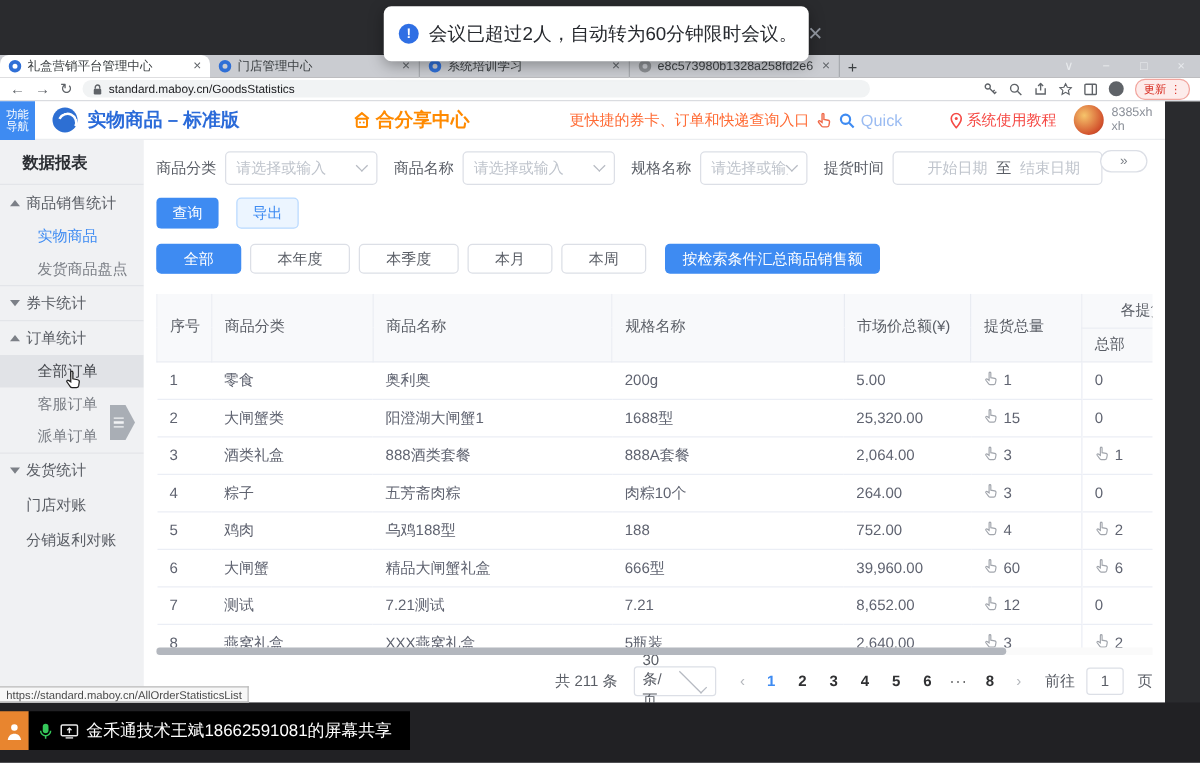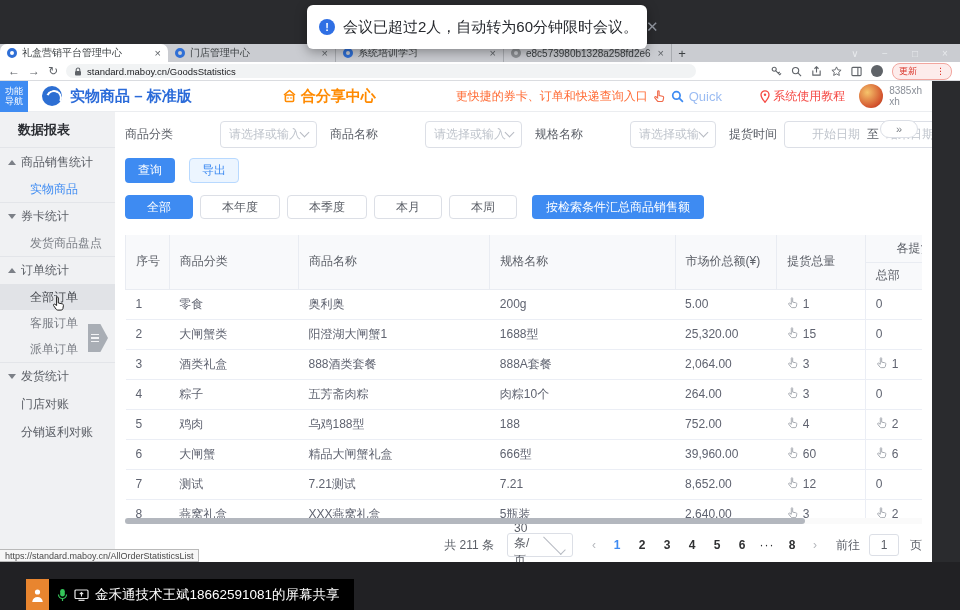--- a/index.html
+++ b/index.html
@@ -22,21 +22,21 @@
   .win-controls { margin-left:auto; display:flex; align-items:center; height:18px; }
   .win-controls span { width:30px; text-align:center; color:#e8eaed; font-size:10px; }
   .urlbar { position:absolute; top:62px; left:0; width:960px; height:19px; background:#fff;
     border-bottom:1px solid #dadce0; display:flex; align-items:center; padding:0 8px; gap:8px; }
   .nav-ic { color:#5f6368; font-size:12px; line-height:1; }
   .omnibox { flex:1; max-width:630px; height:14px; background:#f1f3f4; border-radius:8px;
     display:flex; align-items:center; padding:0 8px; gap:5px; font-size:9.5px; color:#202124; }
   .right-ics { margin-left:auto; display:flex; align-items:center; gap:9px; }
   .right-ics svg { display:block; }
   .avatar-mini { width:12px; height:12px; border-radius:50%; background:#5f6368; position:relative; }
-  .update-pill { display:flex; align-items:center; gap:19px; border:1px solid #f2a69f; background:#fdeceb;
+  .update-pill { display:flex; align-items:center; gap:3px; border:1px solid #f2a69f; background:#fdeceb;
     color:#d93025; border-radius:8px; font-size:9px; padding:1px 6px; }
 
   
   .toast { position:absolute; top:5px; left:307px; width:340px; height:44px; background:#fff;
     border-radius:6px; box-shadow:0 3px 12px rgba(0,0,0,.35); display:flex; align-items:center;
     padding:0 12px; z-index:60; }
   .toast .info { width:16px; height:16px; border-radius:50%; background:#2f6fe4; color:#fff;
     font-size:11px; font-weight:bold; display:flex; align-items:center; justify-content:center; flex:none; margin-right:8px;}
   .toast .msg { font-size:15px; color:#26292e; white-space:nowrap; }
   .toast .close { margin-left:auto; color:#8a8f98; font-size:15px; padding-left:8px; }
@@ -77,21 +77,21 @@
     clip-path:polygon(0 0,62% 0,100% 50%,62% 100%,0 100%); display:flex; flex-direction:column; justify-content:center; gap:2px; padding-left:3px;}
   .side-handle i { display:block; width:8px; height:1.5px; background:#f2f3f5; }
 
   .main { width:830px; background:#fff; position:relative; padding:0 10px; overflow:hidden; }
   .expand-btn { position:absolute; top:8px; right:14px; width:38px; height:18px; border:1px solid #dcdfe6;
     border-radius:9px; background:#fff; color:#7c8087; font-size:11px; line-height:16px; text-align:center; }
 
   .filter-row { margin-top:9px; display:flex; align-items:center; }
   .f-label { font-size:12px; color:#5a5e66; margin-right:7px; white-space:nowrap; }
   .f-select { width:122px; height:27px; border:1px solid #dcdfe6; border-radius:4px; display:flex; align-items:center;
-    padding:0 8px; margin-right:13px; background:#fff;margin-left:40px; }
+    padding:0 8px; margin-right:13px; background:#fff; }
   .f-select .ph { font-size:12px; color:#bfc4cc; flex:1; white-space:nowrap; overflow:hidden;}
   .chev { width:7px; height:7px; border-right:1.4px solid #b6bac2; border-bottom:1.4px solid #b6bac2;
     transform:rotate(45deg); margin-top:-4px; flex:none; }
   .f-date { width:168px; height:27px; border:1px solid #dcdfe6; border-radius:4px; display:flex; align-items:center;
     padding:0 20px; gap:7px; background:#fff; }
   .f-date .ph { font-size:12px; color:#bfc4cc; white-space:nowrap;}
   .f-date .sep { font-size:12px; color:#5a5e66; }
 
   .action-row { margin-top:10px; display:flex; align-items:center; gap:14px; }
   .btn { height:25px; border-radius:4px; font-size:12px; padding:0 12px; border:1px solid transparent; }
@@ -126,21 +126,21 @@
   .p-num.active { color:#3e8bf2; }
   .p-num.dots { font-weight:normal; color:#303133; letter-spacing:1px; }
   .p-goto { margin-left:8px; } .p-unit{ margin-left:2px; }
   .p-input { width:30px; height:22px; border:1px solid #dcdfe6; border-radius:3px; text-align:center;
     font-size:12px; color:#5a5e66; margin:0 4px; }
 
   
   .status-tip { position:absolute; left:0; top:549px; height:13px; background:#f7f7f7; border:1px solid #b9b9b9;
     border-left:none; font-size:9px; color:#4a4a4a; padding:0 5px; line-height:12px; z-index:5; white-space:nowrap;}
   .bottom-bar { position:absolute; top:562px; left:0; width:960px; height:48px; background:#212124; }
-  .share-row { position:absolute; left:0; bottom:0; height:31px; display:flex; align-items:stretch;margin-left:26px; }
+  .share-row { position:absolute; left:0; bottom:10px; height:31px; display:flex; align-items:stretch; }
   .share-person { width:23px; background:#e8852f; display:flex; align-items:center; justify-content:center; flex:none; }
   .share-pill { background:#000; display:flex; align-items:center; gap:6px; padding:0 14px 0 8px; }
   .share-text { color:#fff; font-size:13.5px; white-space:nowrap; }
 </style>
 </head>
 <body>
 
 <div id="screen">
 
   <div class="top-frame"></div>
@@ -268,26 +268,26 @@
       <div class="sidebar">
         <div class="side-title">数据报表</div>
         <div id="side-items">
             <div class="side-item lvl1">
               <span class="tri up"></span>
               <span>商品销售统计</span>
             </div>
             <div class="side-item lvl2 active">
               <span>实物商品</span>
             </div>
+            <div class="side-item lvl2">
+              <span>发货商品盘点</span>
+            </div>
             <div class="side-item lvl1 div">
               <span class="tri down"></span>
               <span>券卡统计</span>
-            </div>
-            <div class="side-item lvl2">
-              <span>发货商品盘点</span>
             </div>
             <div class="side-item lvl1 div">
               <span class="tri up"></span>
               <span>订单统计</span>
             </div>
             <div class="side-item lvl2 hl">
               <span>全部订单</span>
               <svg class="cursor-ic" width="14" height="16" viewBox="0 0 14 16">
                 <path d="M4.6 1.8c0-1.1 1.7-1.1 1.7 0V7l3.8.8c1 .2 1.5.9 1.3 1.9l-.5 3c-.2.9-.9 1.4-1.8 1.4H5.7c-.6 0-1.2-.3-1.5-.8L1.6 9.6c-.7-.9.5-1.9 1.3-1.3l1.7 1.2z" fill="#fff" stroke="#222" stroke-width="1"></path>
               </svg>

